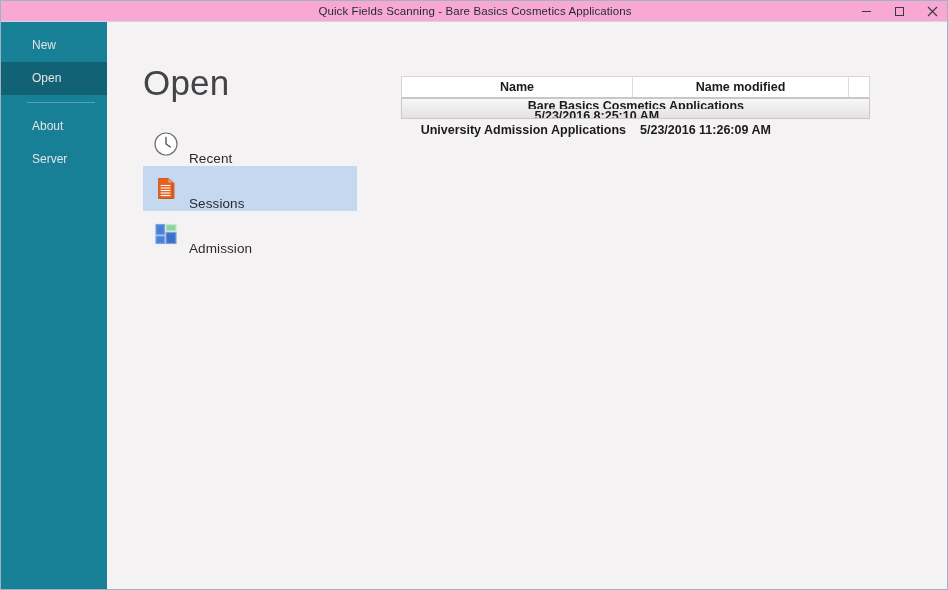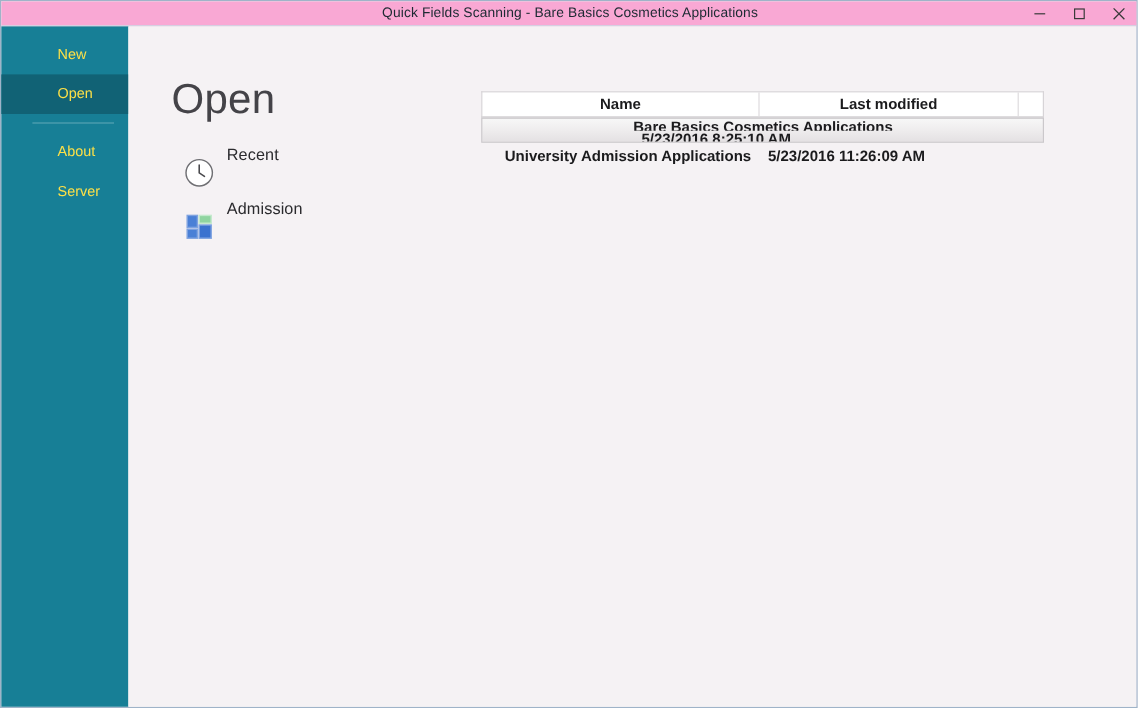--- a/index.html
+++ b/index.html
@@ -65,22 +65,22 @@
     position: absolute;
     left: 0; top: 21px;
     width: 106px;
     height: 568px;
     background: #177f96;
   }
   .side-item {
     position: relative;
     height: 33px;
     line-height: 33px;
-    padding-left: 47px;
-    color: #fde047;
+    padding-left: 31px;
+    color: #e5e5e5;
     font-size: 12px;
     cursor: default;
     box-sizing: border-box;
   }
   .side-item.selected {
     background: #116275;
   }
   .side-sep {
     height: 1px;
     background: #55a3b4;
@@ -111,21 +111,21 @@
   .navlist {
     position: absolute;
     left: 36px;
     top: 99px;
     width: 214px;
   }
   .nav-item {
     position: relative;
     height: 45px;
     display: flex;
-    align-items: flex-start;
+    align-items: flex-end;
     cursor: default;
     box-sizing: border-box;
   }
   .nav-item.selected {
     background: #c4d8ef;
   }
   .nav-icon {
     width: 46px;
     min-width: 46px;
     height: 45px;
@@ -262,40 +262,57 @@
       <div class="nav-item">
         <div class="nav-icon">
           <svg class="icon-wrap" width="26" height="26" viewBox="0 0 26 26">
             <circle cx="13" cy="13" r="11" fill="#ffffff" stroke="#6f6f73" stroke-width="1.2"></circle>
             <path d="M13 6.5 L13 13 L17.4 16" stroke="#4a4a4e" stroke-width="1.3" fill="none" stroke-linecap="round"></path>
           </svg>
         </div>
         <div class="nav-label">Recent</div>
       </div>
 
+      <div class="nav-item selected">
+        <div class="nav-icon">
+          <svg class="icon-wrap" width="26" height="26" viewBox="0 0 26 26">
+            <path d="M7.5 3.5 H17.5 L21.5 7.5 V23 H7.5 Z" fill="#d9622b"></path>
+            <path d="M5.5 2.5 H15.5 L19.5 6.5 V22.5 H5.5 Z" fill="#e8601e" stroke="#c44f17" stroke-width="0.8"></path>
+            <path d="M15.5 2.5 L15.5 6.5 L19.5 6.5 Z" fill="#f2a271"></path>
+            <g stroke="#ffffff" stroke-width="1.1">
+              <line x1="7.6" y1="9.5" x2="17.4" y2="9.5"></line>
+              <line x1="7.6" y1="12" x2="17.4" y2="12"></line>
+              <line x1="7.6" y1="14.5" x2="17.4" y2="14.5"></line>
+              <line x1="7.6" y1="17" x2="17.4" y2="17"></line>
+              <line x1="7.6" y1="19.5" x2="17.4" y2="19.5"></line>
+            </g>
+          </svg>
+        </div>
+        <div class="nav-label">Sessions</div>
+      </div>
 
       <div class="nav-item">
         <div class="nav-icon">
           <svg class="icon-wrap" width="26" height="26" viewBox="0 0 26 26">
             <rect x="3" y="3.5" width="8.5" height="10" fill="#4a80d6" stroke="#7fa3e0" stroke-width="1.2"></rect>
             <rect x="13" y="3.5" width="10" height="6.5" fill="#8fd4a0" stroke="#c3e9cc" stroke-width="1.2"></rect>
             <rect x="13" y="11.5" width="10" height="11" fill="#3b72cf" stroke="#7fa3e0" stroke-width="1.2"></rect>
             <rect x="3" y="15" width="8.5" height="7.5" fill="#4a80d6" stroke="#7fa3e0" stroke-width="1.2"></rect>
           </svg>
         </div>
         <div class="nav-label">Admission</div>
       </div>
 
 
     </div>
 
     <div class="filetable">
       <div class="ft-head">
         <div class="ft-th c1">Name</div>
-        <div class="ft-th c2">Last modified</div>
+        <div class="ft-th c2">Name modified</div>
         <div class="ft-th c3"></div>
       </div>
       <div class="ft-body">
         <div class="ft-row selected">
           <div class="ft-cell c1">Bare Basics Cosmetics Applications</div>
           <div class="ft-cell c2">5/23/2016 8:25:10 AM</div>
         </div>
         <div class="ft-row">
           <div class="ft-cell c1">University Admission Applications</div>
           <div class="ft-cell c2">5/23/2016 11:26:09 AM</div>

